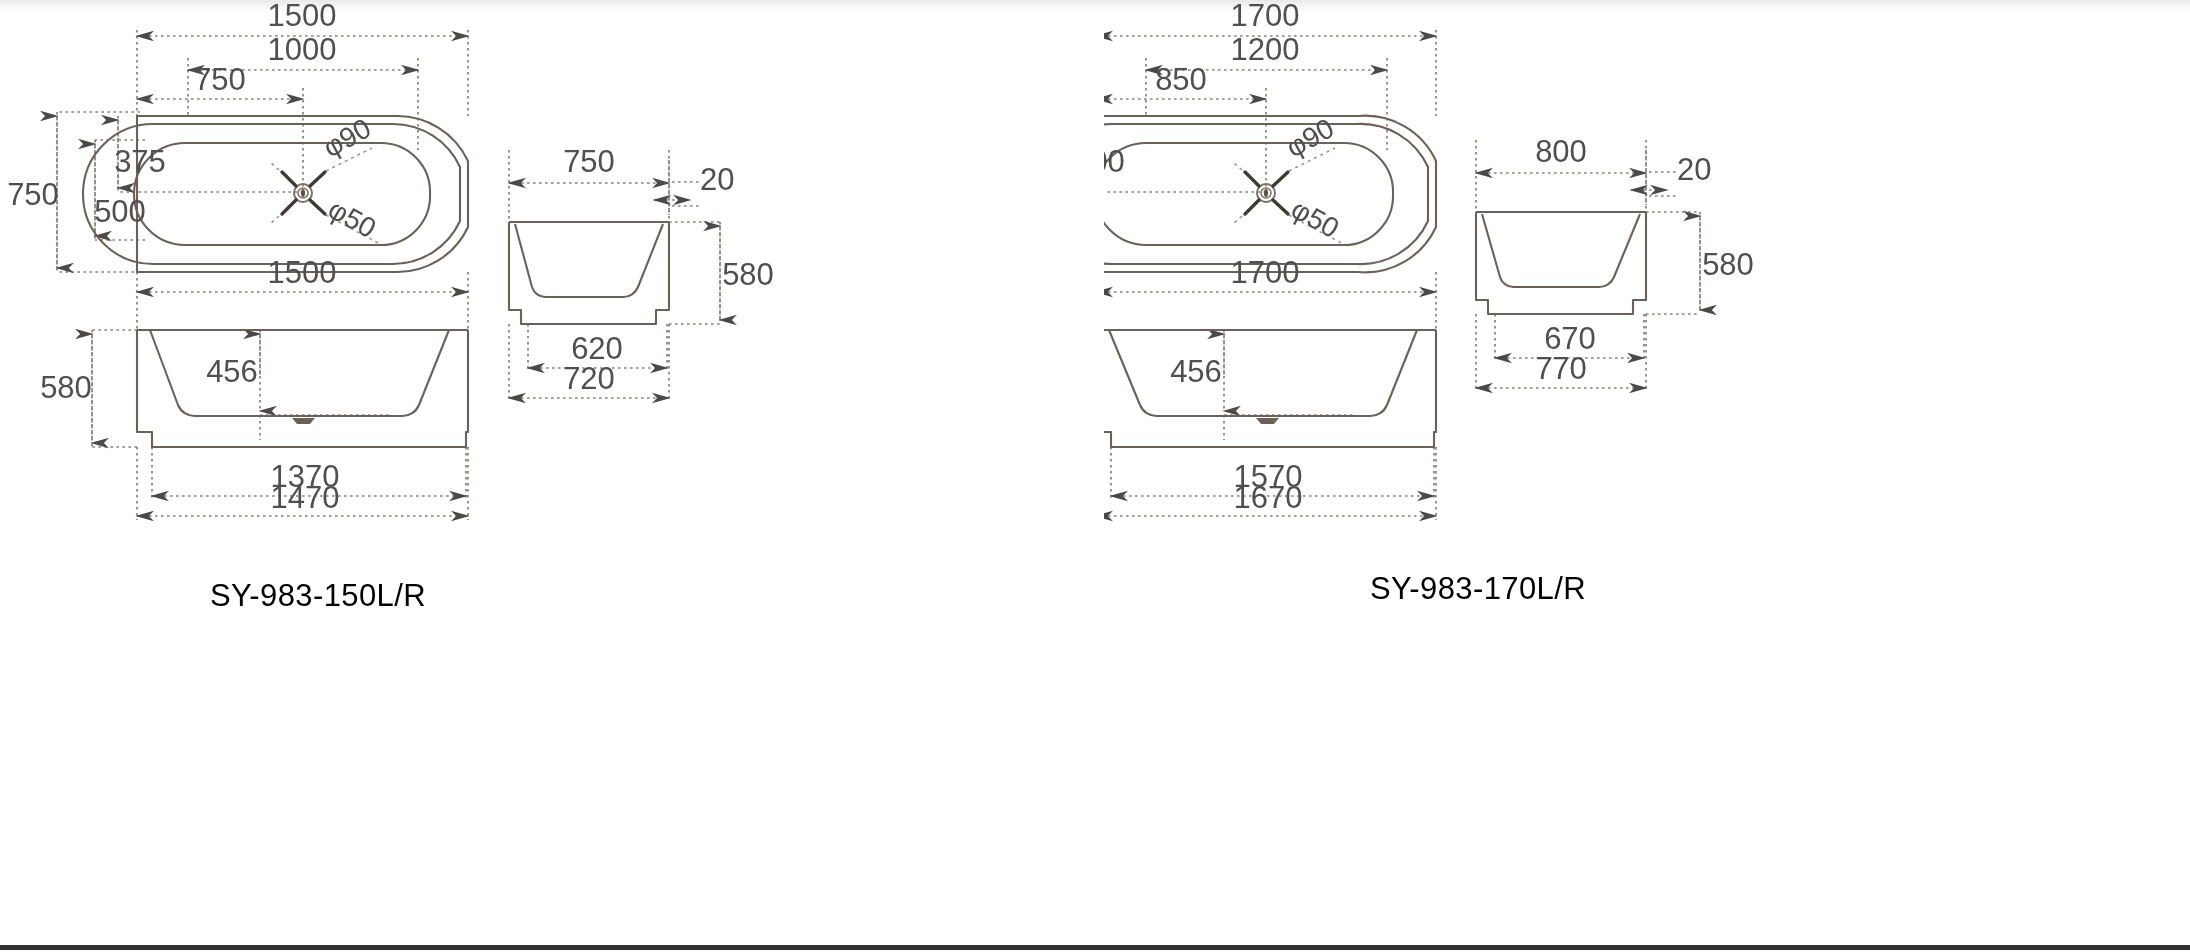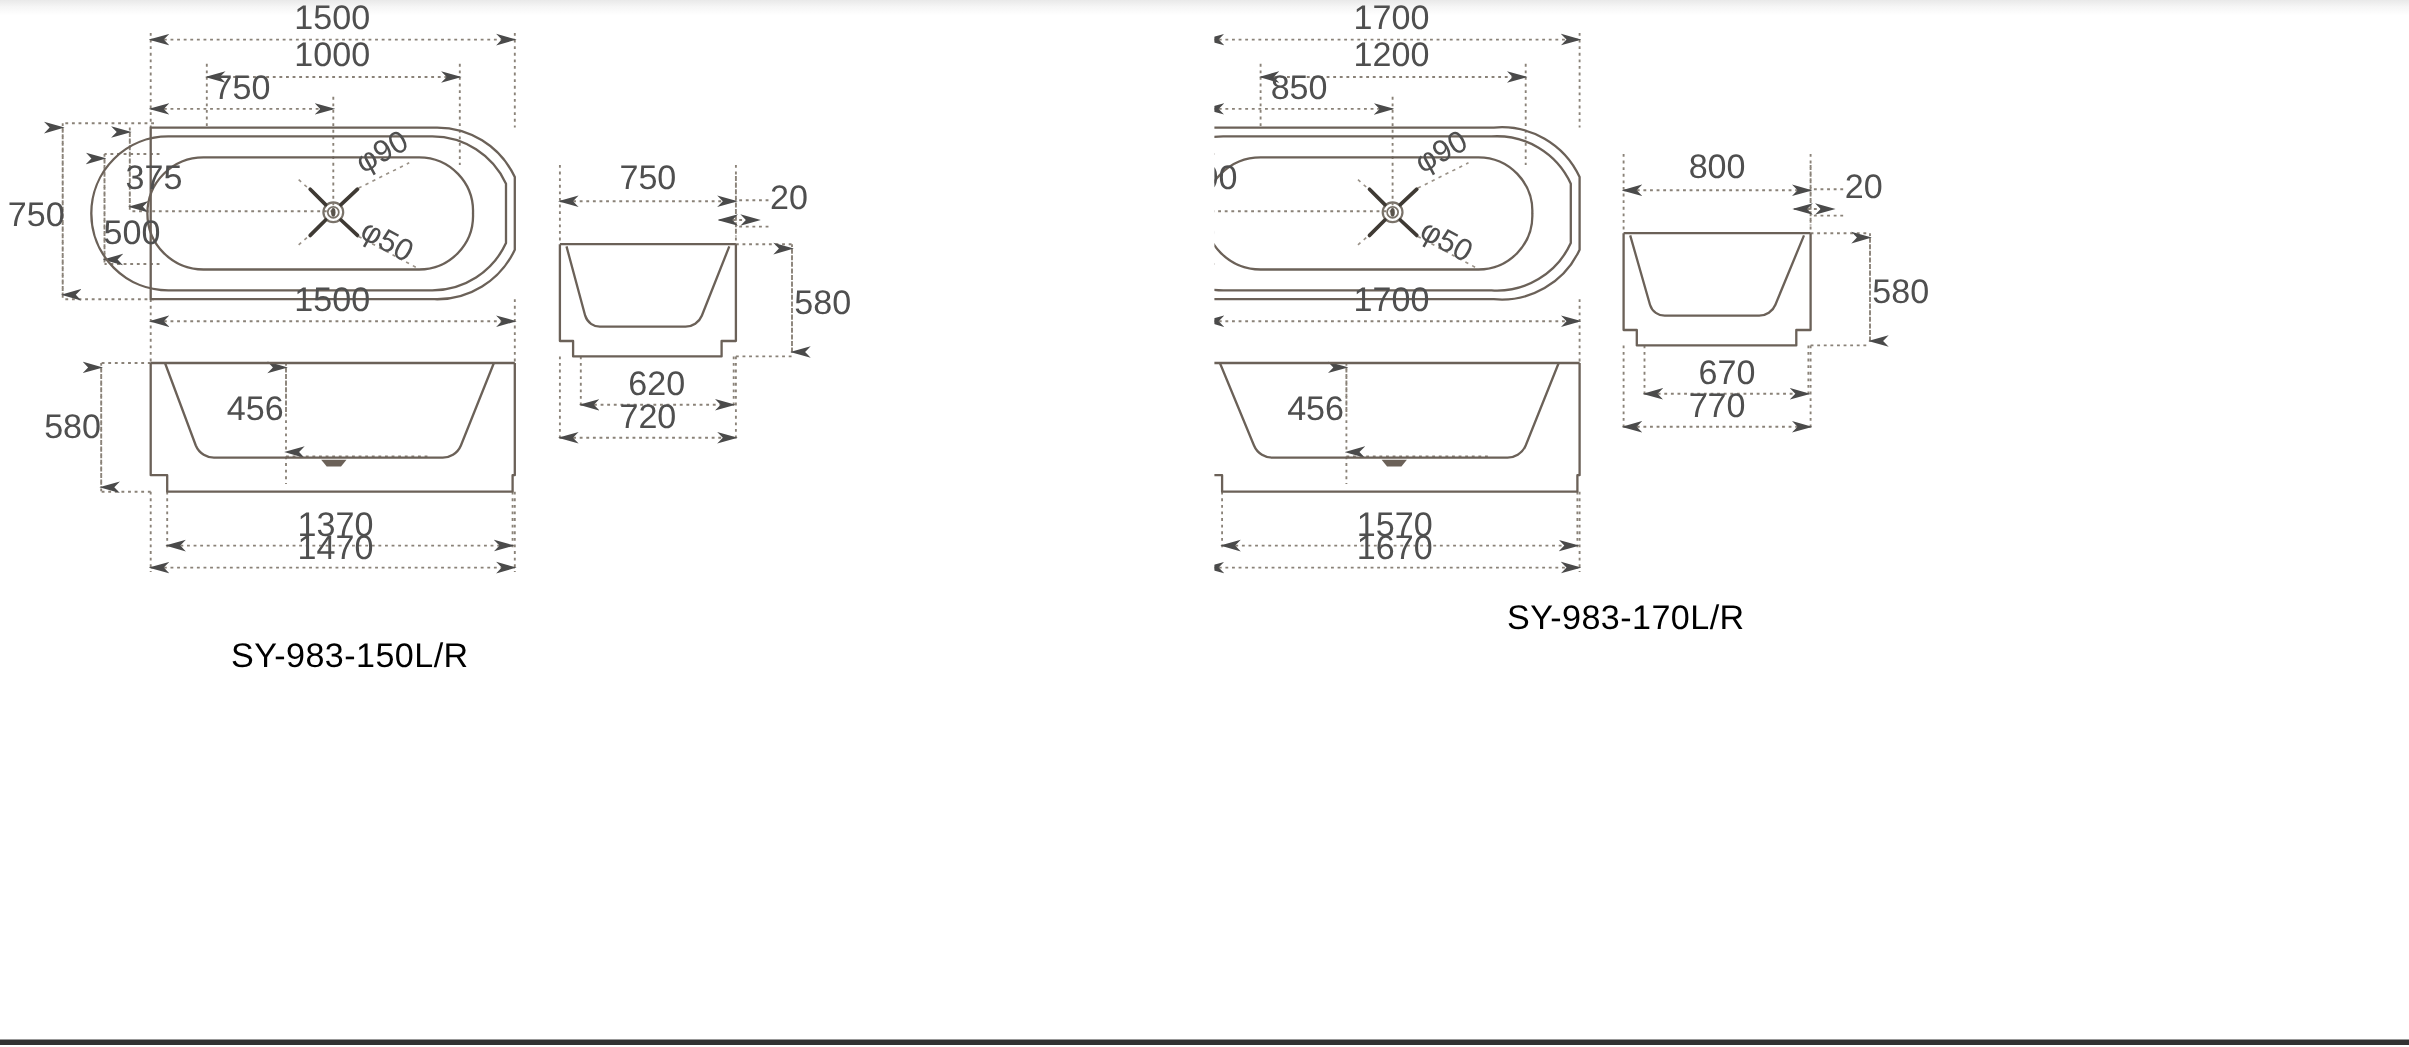--- a/index.html
+++ b/index.html
@@ -333,16 +333,16 @@
       <path d="M372,212 L372,300 L384,300 L384,314 L529,314 L529,300 L542,300 L542,212"></path>
       <path d="M378,214 L396,277 A14,14 0 0 0 410,287 L495,287 A16,16 0 0 0 510,277 L536,214"></path>
     </g>
     <text x="457" y="162" font-size="31" text-anchor="middle">800</text>
     <text x="573" y="180" font-size="31" text-anchor="start">20</text>
     <text x="624" y="275" font-size="31" text-anchor="middle">580</text>
     <text x="466" y="349" font-size="31" text-anchor="middle">670</text>
     <text x="457" y="379" font-size="31" text-anchor="middle">770</text>
   </svg>
 
-  <div class="cap" style="left:1370px; top:544px;">SY-983-170L/R</div>
+  <div class="cap" style="left:1370px; top:571px;">SY-983-170L/R</div>
 
   <div class="bottom-rule"></div>
 </div>
 
 </body></html>

